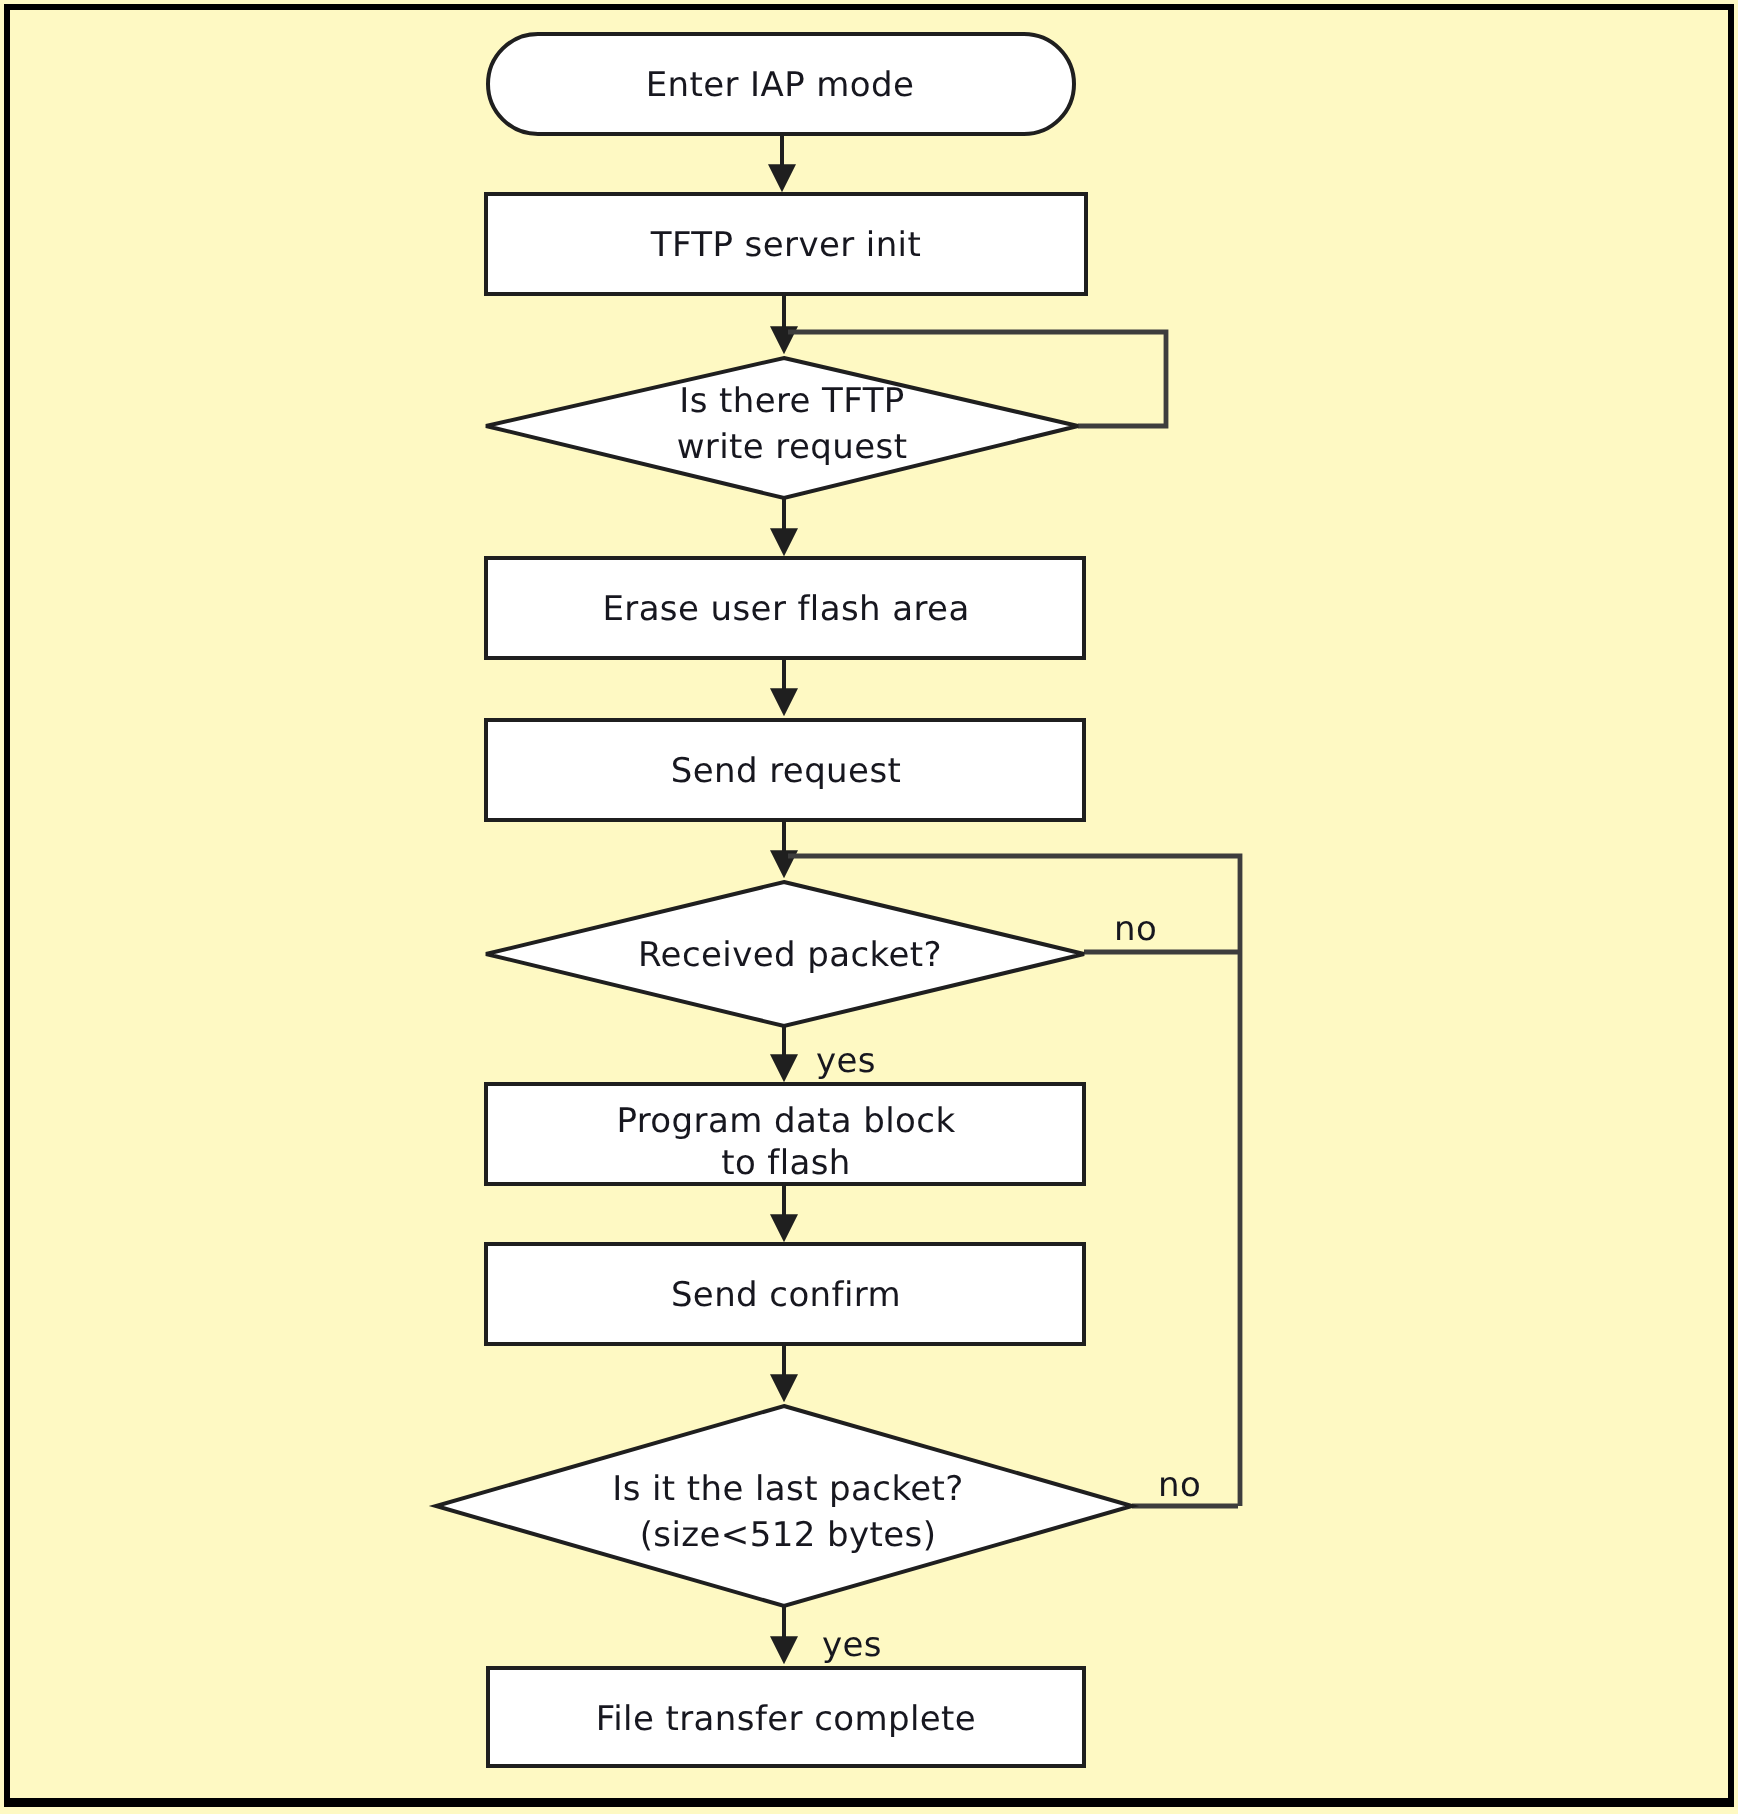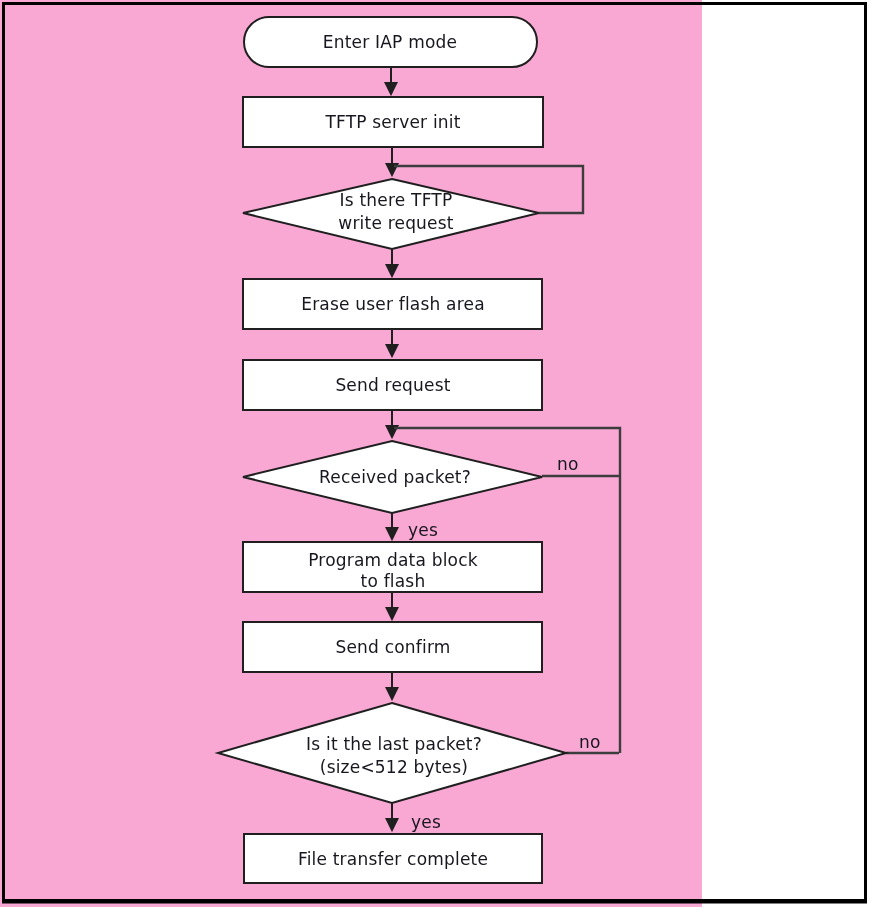--- a/index.html
+++ b/index.html
@@ -5,23 +5,23 @@
   html, body {
     margin: 0;
     padding: 0;
     background: #ffffff;
     width: 869px;
     height: 907px;
     overflow: hidden;
   }
   .canvas {
     position: relative;
-    width: 702px;
+    width: 869px;
     height: 907px;
-    background: #f9a8d4;
+    background: #fef9c3;
   }
   svg {
     display: block;
     font-family: "DejaVu Sans", "Liberation Sans", sans-serif;
   }
   .shape {
     fill: #ffffff;
     stroke: #1f1f1f;
     stroke-width: 2;
   }

